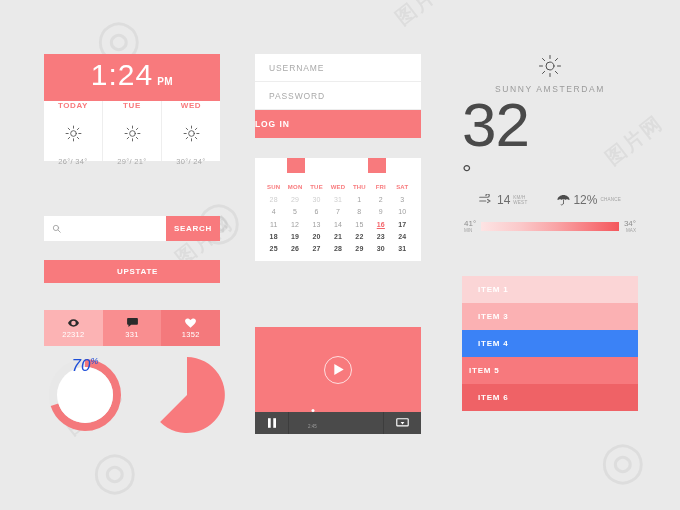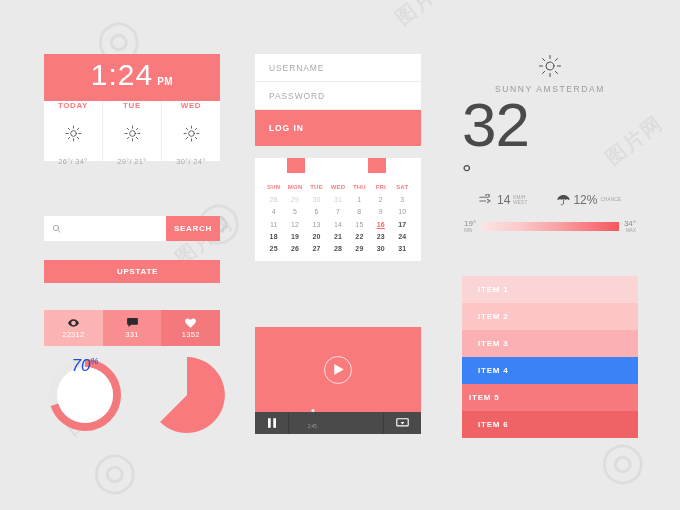--- a/index.html
+++ b/index.html
@@ -101,22 +101,22 @@
   #donut-pct-sign { font-size: 9px; vertical-align: super; }
 
   
   #login-form { left: 255px; top: 54px; width: 166px; }
   .login-field {
     height: 28px; background: #ffffff; display: flex; align-items: center;
     padding-left: 14px; border-bottom: 1px solid #ededed;
     font-size: 8.5px; color: #a9a9a9; letter-spacing: .9px;
   }
   #login-button {
-    height: 36px; background: #f87a7d; display: flex; align-items: center;
-    padding-left: 14px; color: #ffffff; font-size: 8.5px;
+    height: 28px; background: #f87a7d; display: flex; align-items: center;
+    color: #ffffff; font-size: 8.5px;
     font-weight: bold; letter-spacing: .9px;
   }
 
   
   #calendar { left: 255px; top: 158px; width: 166px; background: #ffffff; padding-bottom: 6px; }
   #calendar-tabs { height: 18px; position: relative; }
   .cal-tab { position: absolute; top: 0; width: 18px; height: 15px; background: #f87a7d; }
   #cal-tab-left { left: 32px; }
   #cal-tab-right { left: 113px; }
   #calendar-grid { padding: 5px 8px 0 8px; }
@@ -489,33 +489,32 @@
           </svg>
         </span>
         <span class="metric-val">12%</span>
         <span class="metric-unit">
           <span>CHANCE</span>
         </span>
       </div>
     </div>
     <div id="temp-range-row">
       <span class="range-end" style="text-align:left;">
-        <span class="range-temp">19°</span>
+        <span class="range-temp">41°</span>
         <span>MIN</span>
       </span>
       <div id="temp-range-bar"></div>
       <span class="range-end" style="text-align:right;">
         <span class="range-temp">34°</span>
         <span>MAX</span>
       </span>
     </div>
   </div>
 
   <div class="panel" id="item-list">
     <div class="list-item li-1">ITEM 1</div>
-    <div class="list-item li-2">ITEM 2</div>
     <div class="list-item li-3">ITEM 3</div>
     <div class="list-item li-4">ITEM 4</div>
     <div class="list-item li-5">ITEM 5</div>
     <div class="list-item li-6">ITEM 6</div>
   </div>
 
 </div>
 
 </body></html>

